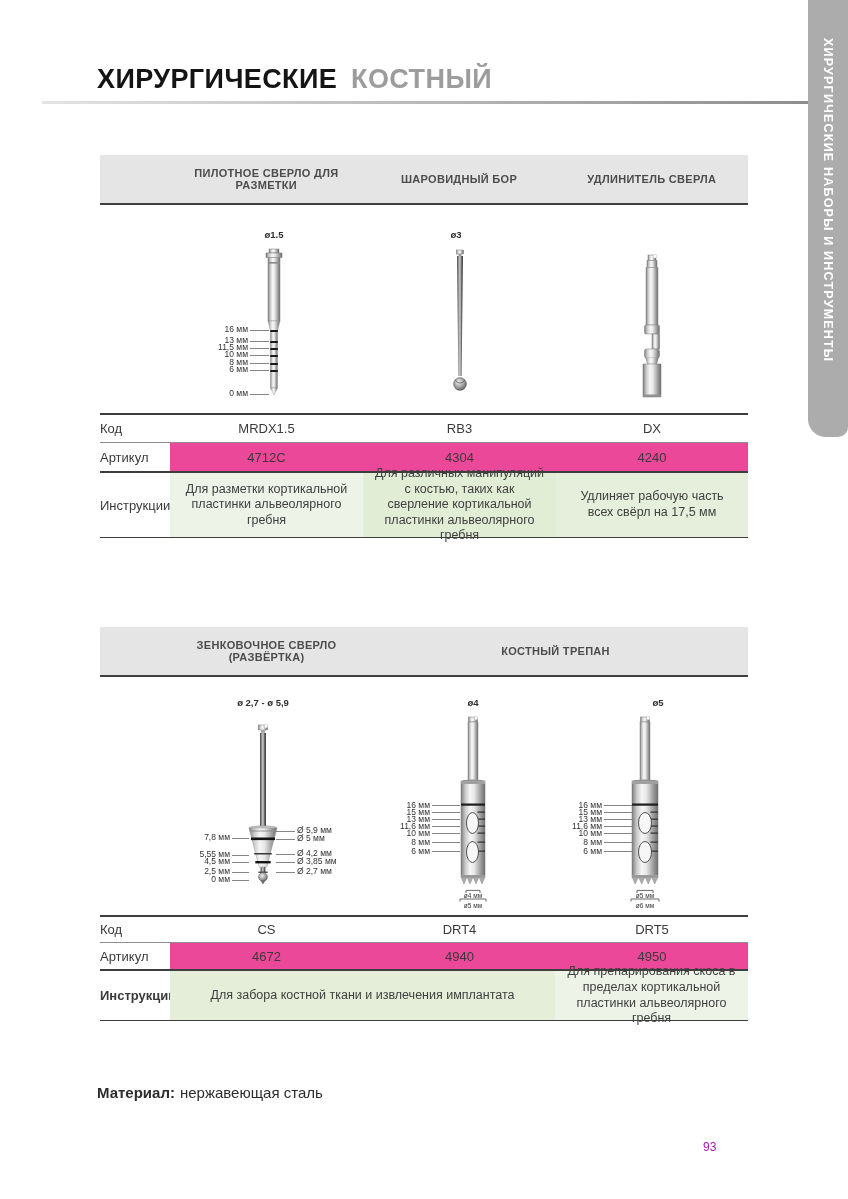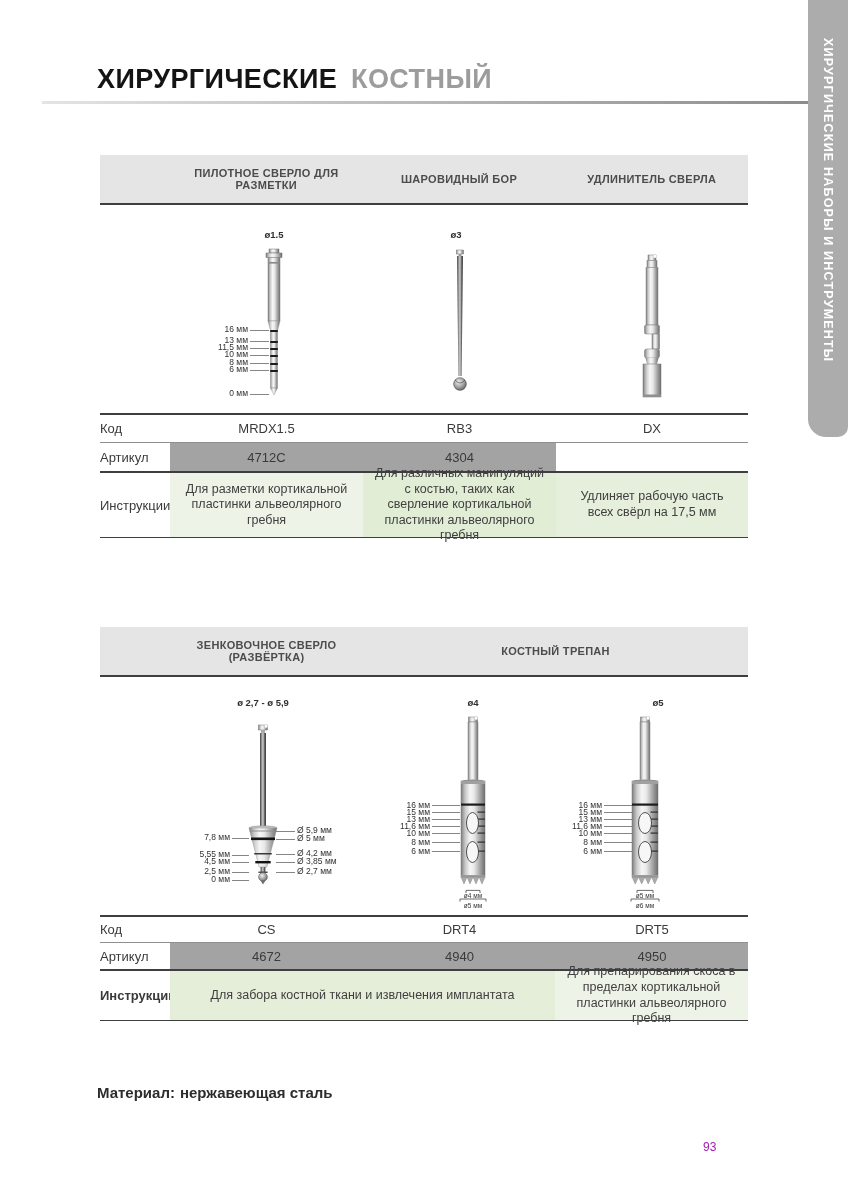--- a/index.html
+++ b/index.html
@@ -44,34 +44,34 @@
              line-height:7px; color:#333; white-space:nowrap; }
 
   .trow { display:flex; align-items:stretch; }
   .tlabel { width:70px; font-size:13px; color:#3a3a3a; display:flex; align-items:center; }
   .tcell { width:193px; display:flex; align-items:center; justify-content:center;
            font-size:13px; color:#3a3a3a; text-align:center; }
   .tcell.last { width:192px; }
   .tcell.merged { width:385px; }
   .row-code { height:30px; border-top:2px solid #3e3e3e; border-bottom:1px solid #8f8f8f; }
   .row-sku  { height:30px; border-bottom:2px solid #3e3e3e; }
-  .row-sku .tcell { background:#a3a3a3; }
+  .row-sku .tcell { background:#ec4899; }
   .row-instr { border-bottom:1.5px solid #3e3e3e; }
   .row-instr .tcell { font-size:12.5px; line-height:1.25; color:#404040; padding:3px 10px; }
   .t2 .row-code, .t2 .row-sku { height:28px; }
   .t2 .row-instr .tlabel { font-weight:bold; }
   .g1 { background:#eef3e8; }
   .g2 { background:#e2edd6; }
   .g3 { background:#e6efdc; }
   .gm { background:#e5eed9; }
 
   
   .material { position:absolute; left:97px; top:1084px; font-size:15px; color:#2d2d2d; }
   .material b { font-weight:bold; }
-  .material span { margin-left:5px; font-weight:bold; }
+  .material span { margin-left:5px; font-weight:normal; }
   .page-num { position:absolute; left:703px; top:1140px; font-size:12px; color:#a21caf; }
 </style>
 </head>
 <body>
 
 <svg width="0" height="0" style="position:absolute">
   <defs>
     <linearGradient id="mV" x1="0" y1="0" x2="1" y2="0">
       <stop offset="0" stop-color="#7d7d7d"></stop>
         <stop offset=".18" stop-color="#c9c9c9"></stop>
@@ -180,20 +180,21 @@
     <div class="trow row-code">
       <div class="tlabel">Код</div>
       <div class="tcell">MRDX1.5</div>
       <div class="tcell">RB3</div>
       <div class="tcell last">DX</div>
     </div>
     <div class="trow row-sku">
       <div class="tlabel">Артикул</div>
       <div class="tcell">4712C</div>
       <div class="tcell">4304</div>
+      <div class="tcell last">4240</div>
     </div>
     <div class="trow row-instr" style="height:65px">
       <div class="tlabel">Инструкции</div>
       <div class="tcell g1">Для разметки кортикальной пластинки альвеолярного гребня</div>
       <div class="tcell g2">Для различных манипуляций с костью, таких как сверление кортикальной пластинки альвеолярного гребня</div>
       <div class="tcell last g3">Удлиняет рабочую часть всех свёрл на 17,5 мм</div>
     </div>
   </section>
 
   <section class="ptable t2" style="top:627px">

